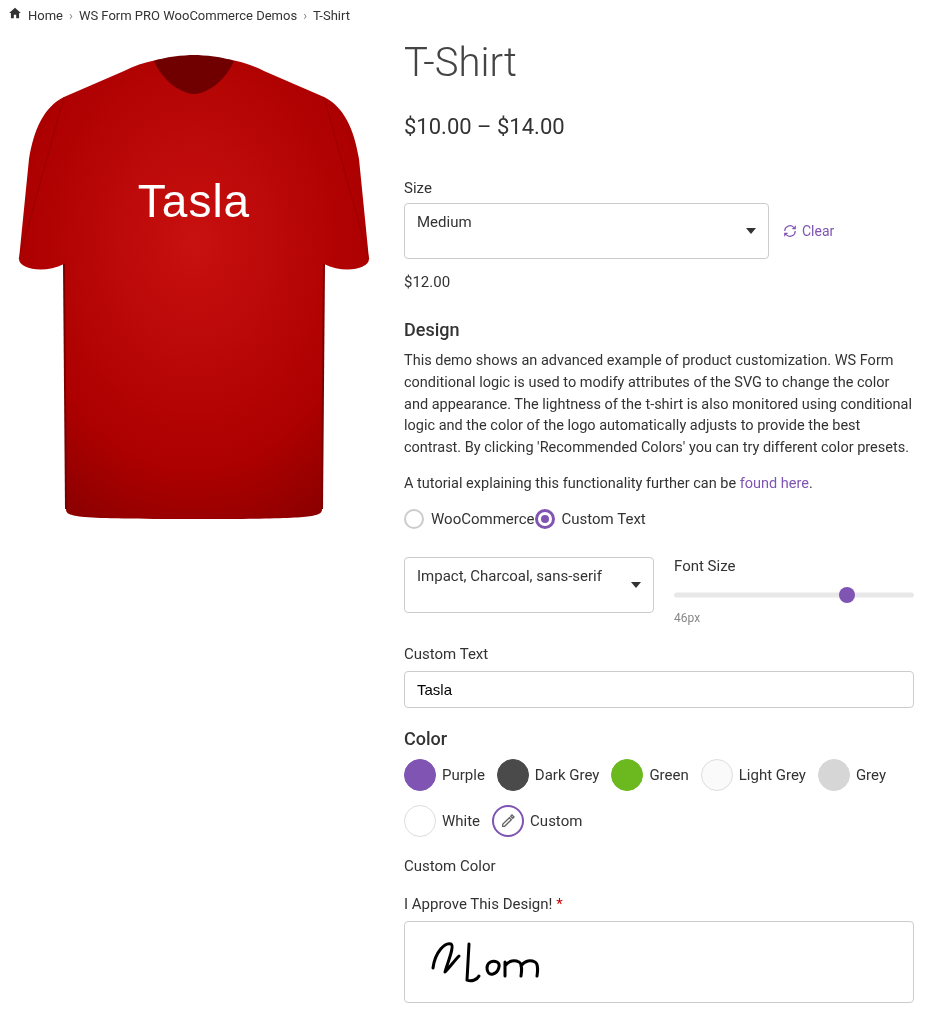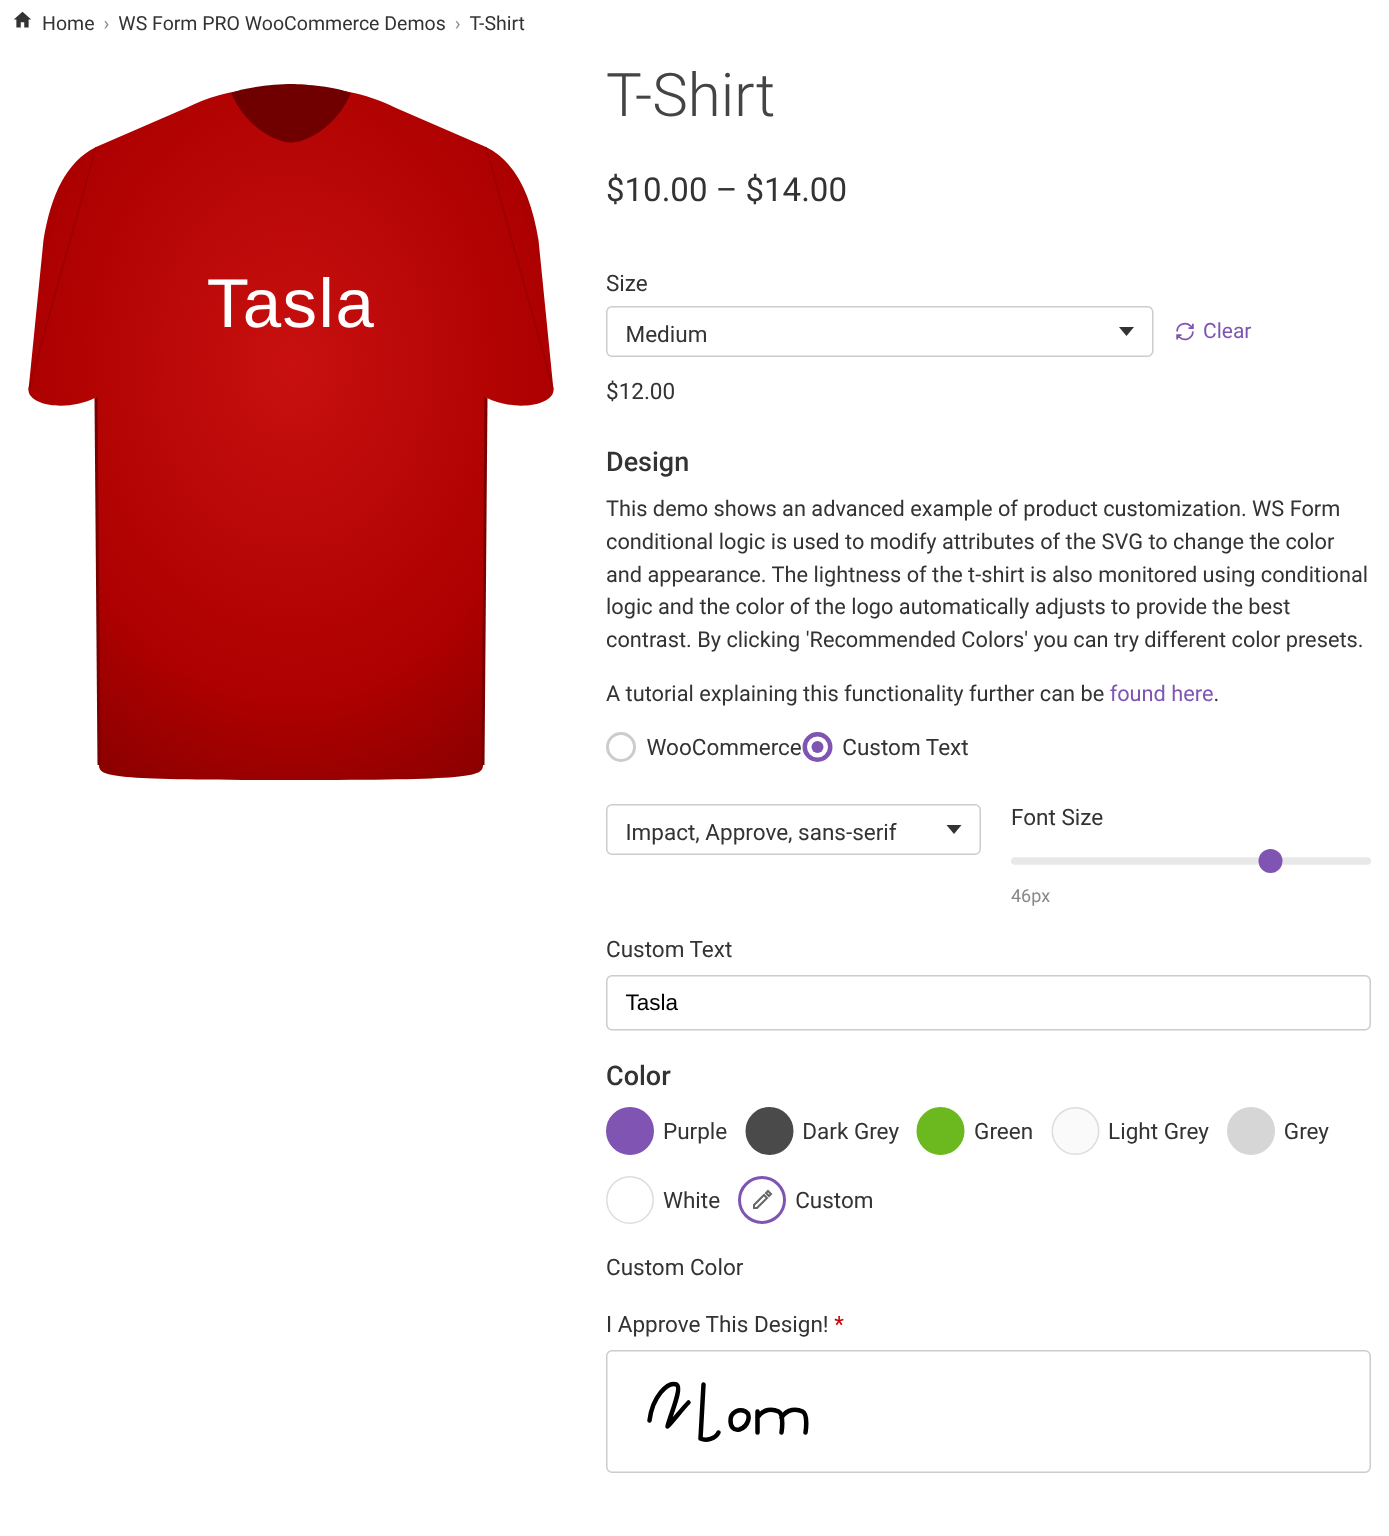--- a/index.html
+++ b/index.html
@@ -70,21 +70,21 @@
 .size-row {
   display: flex;
   align-items: center;
   gap: 14px;
   margin-bottom: 14px;
 }
 .select {
   position: relative;
   border: 1px solid #ccc;
   border-radius: 4px;
-  padding: 9px 34px 5px 12px;
+  padding: 9px 34px 27px 12px;
   font-size: 15px;
   background: #fff;
   cursor: pointer;
 }
 .select .caret {
   position: absolute;
   right: 12px;
   top: 50%;
   transform: translateY(-50%);
   width: 0; height: 0;
@@ -303,21 +303,21 @@
       </div>
       <div class="radio-opt">
         <span class="radio-circle selected"></span>
         <span>Custom Text</span>
       </div>
     </div>
 
     <div class="editor-row">
       <div class="editor-col" style="flex:0 0 250px;">
         <div class="select font-select">
-          <span>Impact, Approve, sans-serif</span>
+          <span>Impact, Charcoal, sans-serif</span>
           <span class="caret"></span>
         </div>
       </div>
       <div class="editor-col">
         <div class="small-label">Font Size</div>
         <div class="slider-wrap">
           <div class="slider-track"></div>
           <div class="slider-thumb" style="left:72%;"></div>
         </div>
         <div class="slider-val">46px</div>

